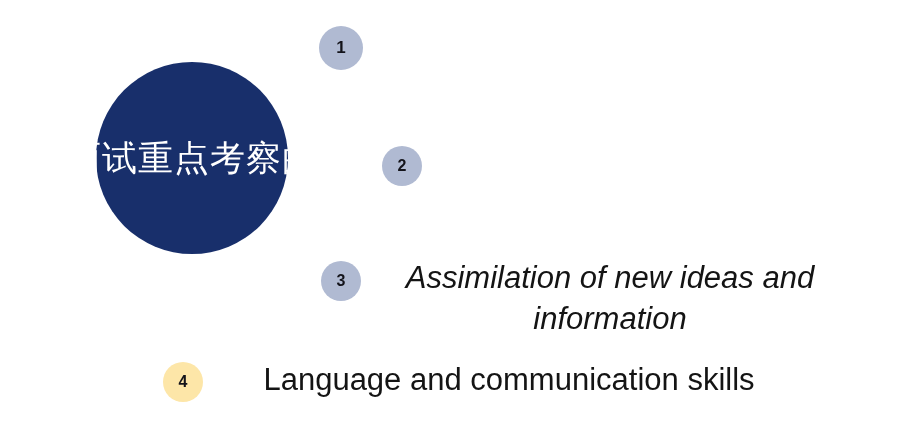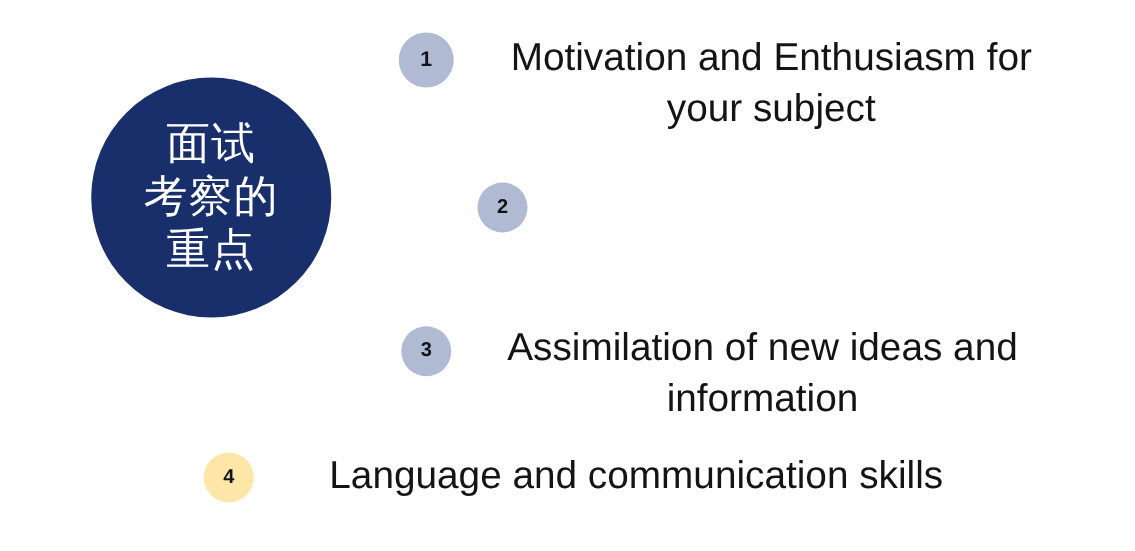--- a/index.html
+++ b/index.html
@@ -17,28 +17,28 @@
     position: relative;
     width: 908px;
     height: 441px;
     background: #ffffff;
     overflow: hidden;
   }
 
   
   .hub-circle {
     position: absolute;
-    left: 73px;
+    left: 96px;
     top: 62px;
     width: 192px;
     height: 192px;
     border-radius: 50%;
     background: #182f6b;
     display: flex;
-    flex-direction: column;
+    flex-direction: row;
     align-items: center;
     justify-content: center;
     box-sizing: border-box;
   }
   .hub-line {
     color: #ffffff;
     font-size: 35px;
     line-height: 1.22;
     font-weight: 400;
     letter-spacing: 1px;
@@ -81,42 +81,40 @@
   #item-1 .item-text { margin-left: 14px; width: 480px; }
 
   
   #item-2 { left: 382px; top: 143px; }
   #item-2 .badge { width: 40px; height: 40px; font-size: 16px; margin-top: 3px; }
   #item-2 .item-text { margin-left: 14px; width: 410px; }
 
   
   #item-3 { left: 321px; top: 258px; }
   #item-3 .badge { width: 40px; height: 40px; font-size: 16px; margin-top: 3px; }
-  #item-3 .item-text { margin-left: 14px; width: 470px; }
+  #item-3 .item-text { margin-left: 14px; width: 470px; font-style: italic; }
 
   
   #item-4 { left: 163px; top: 360px; }
   #item-4 .badge { width: 40px; height: 40px; font-size: 16px; margin-top: 2px; }
   #item-4 .item-text { margin-left: 16px; width: 580px; text-align: center; }
 </style>
 </head>
 <body>
 
 <div id="slide" style="background: rgb(255, 255, 255);">
 
   <div class="hub-circle" style="background: rgb(24, 47, 107);">
     <div class="hub-line" style="color: rgb(255, 255, 255);">面试</div>
+    <div class="hub-line" style="color: rgb(255, 255, 255);">重点</div>
     <div class="hub-line" style="color: rgb(255, 255, 255);">考察的</div>
-    <div class="hub-line" style="color: rgb(255, 255, 255);">重点</div>
   </div>
 
   <div class="item" id="item-1">
     <div class="badge" style="background: rgb(176, 186, 210); color: rgb(19, 19, 26);">1</div>
-    <div class="item-text">Motivation and Enthusiasm for
-your subject</div>
   </div>
 
   <div class="item" id="item-2">
     <div class="badge" style="background: rgb(176, 186, 210); color: rgb(19, 19, 26);">2</div>
   </div>
 
   <div class="item" id="item-3">
     <div class="badge" style="background: rgb(176, 186, 210); color: rgb(19, 19, 26);">3</div>
     <div class="item-text">Assimilation of new ideas and
 information</div>

